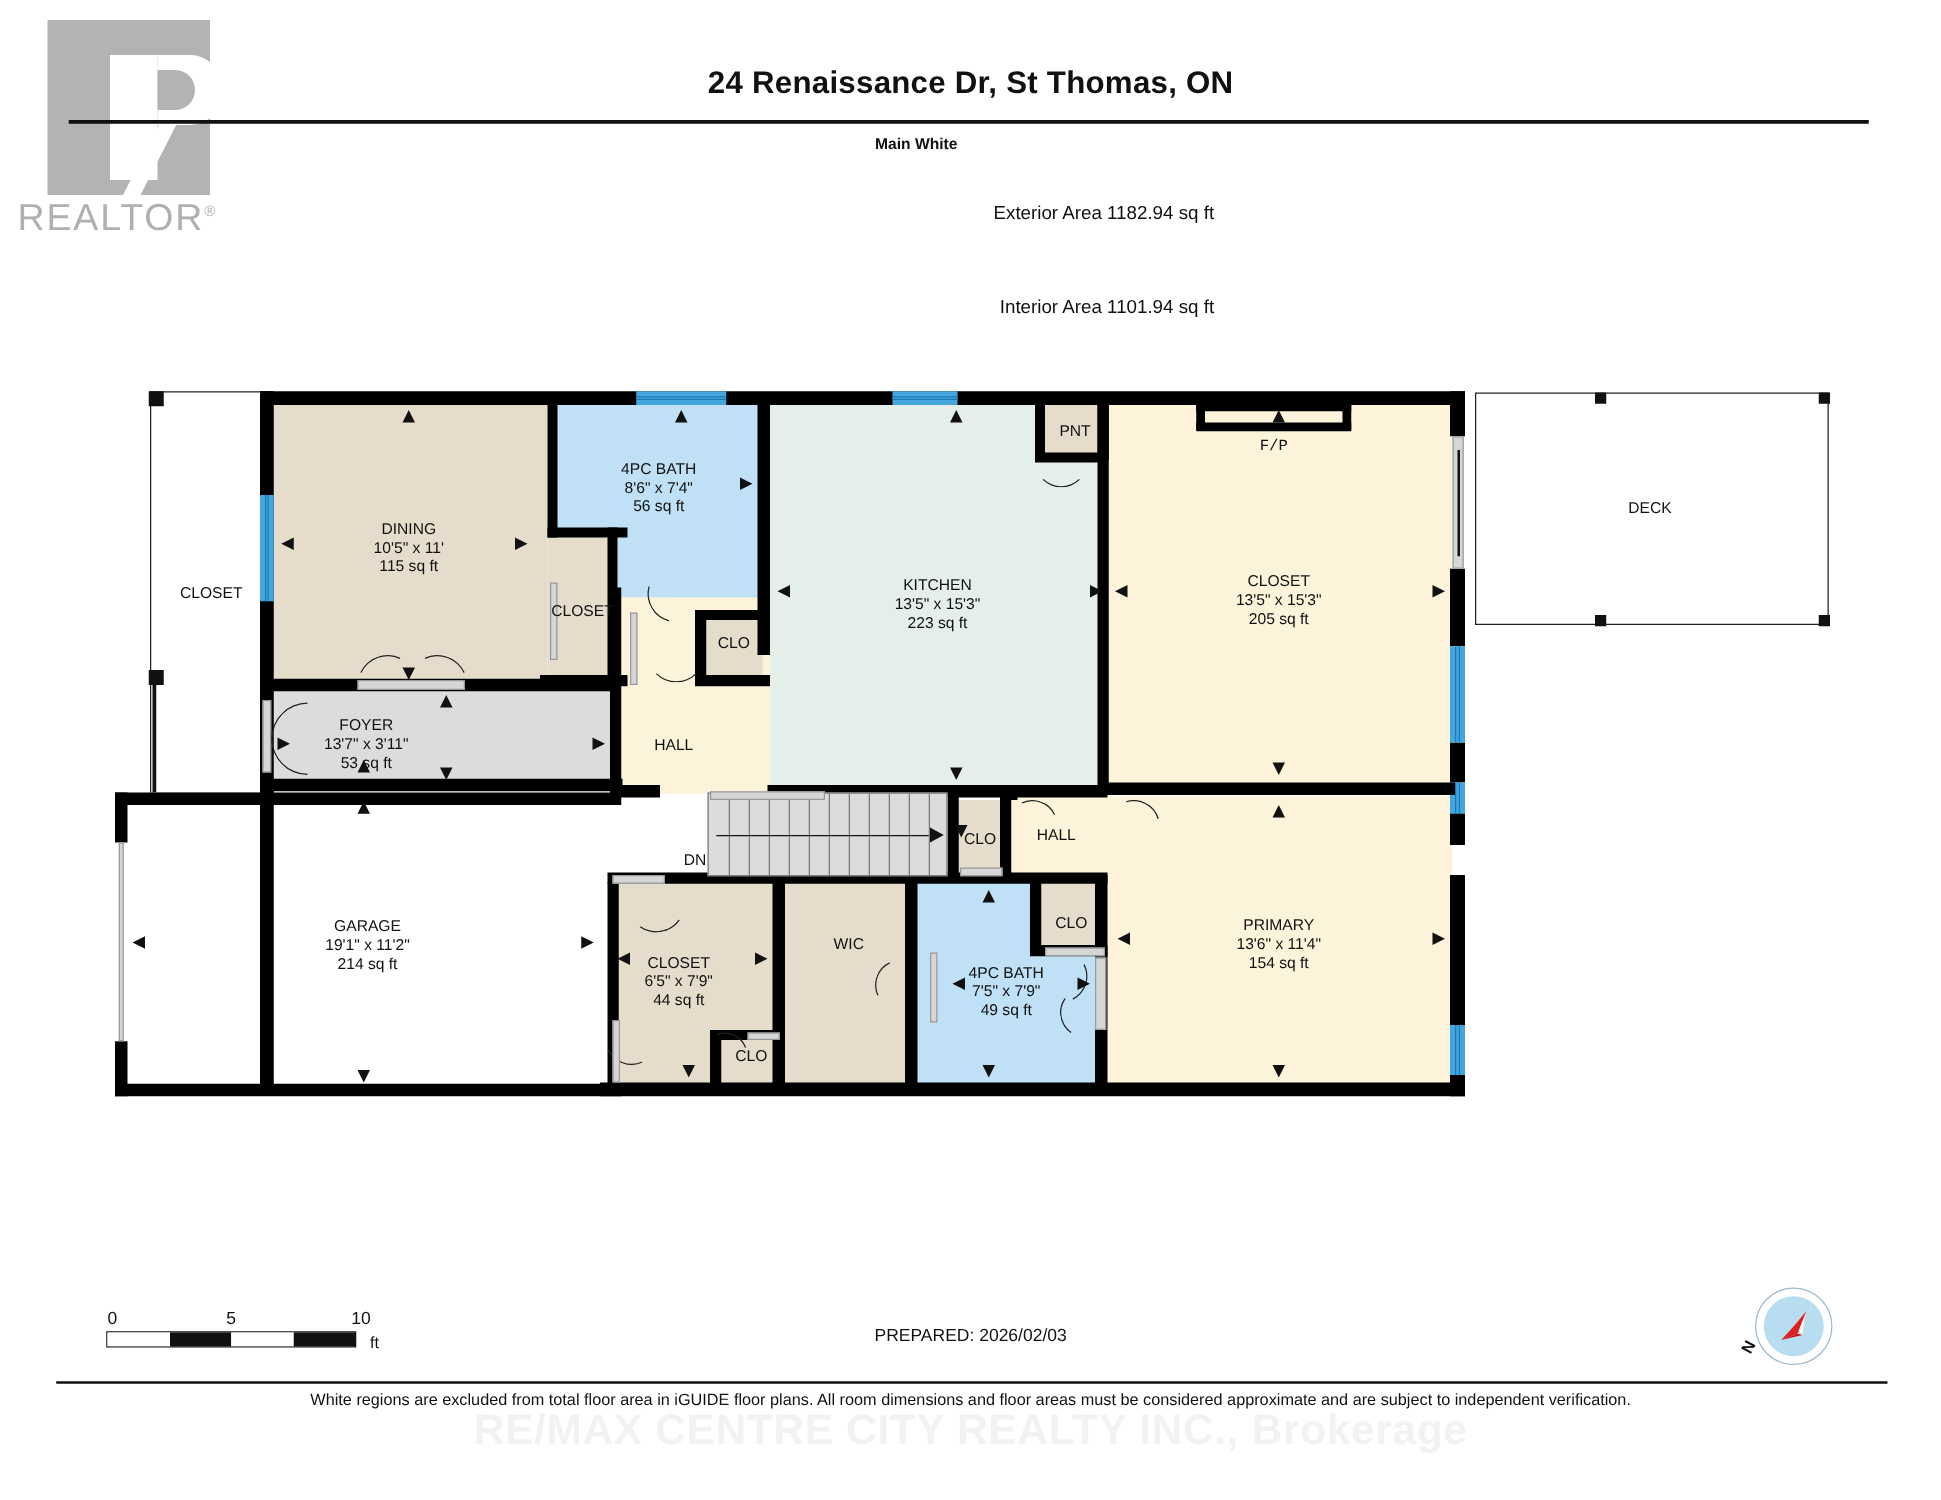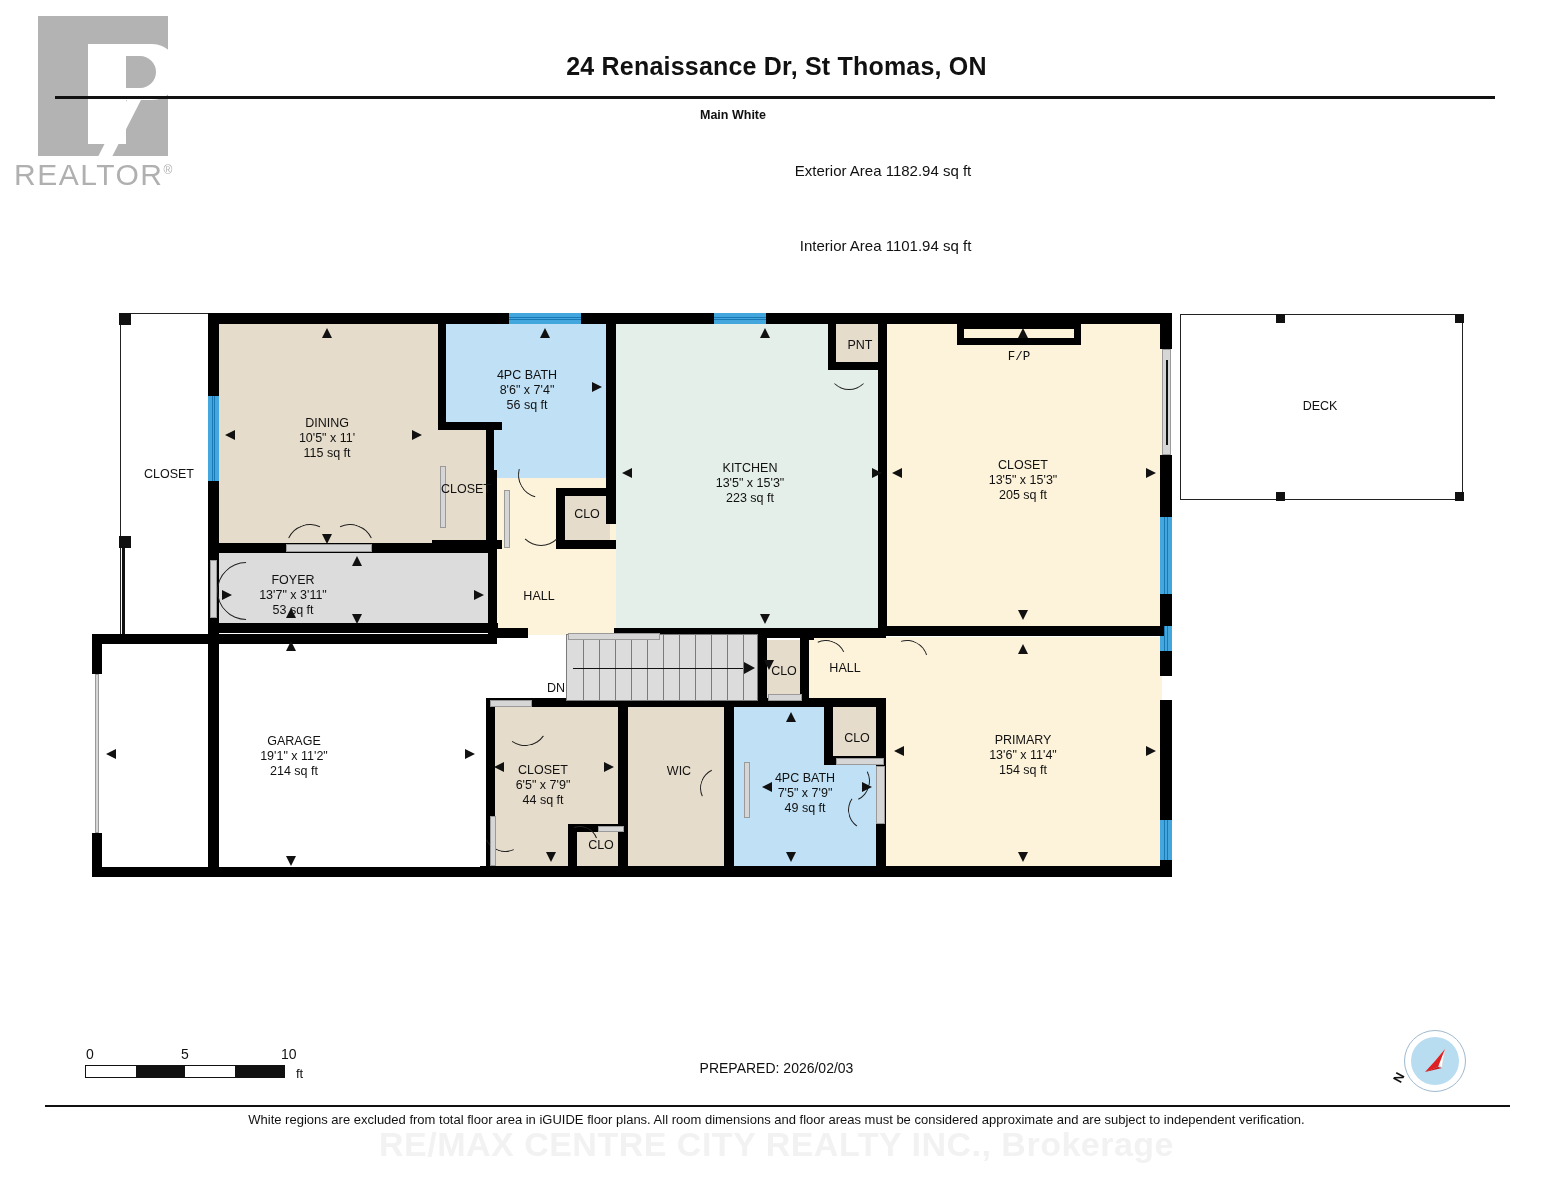--- a/index.html
+++ b/index.html
@@ -291,21 +291,21 @@
   </div>
   <div class="lbl" style="left:989px;top:350px;width:60px;font-family:Liberation Mono, monospace;"><span>F/P</span></div>
   <div class="lbl" style="left:744px;top:664px;width:80px;"><span>CLO</span></div>
   <div class="lbl" style="left:805px;top:661px;width:80px;"><span>HALL</span></div>
   <div class="lbl" style="left:463px;top:763px;width:160px;">
     <div>CLOSET</div>
     <div>6'5" x 7'9"</div>
     <div>44 sq ft</div>
   </div>
   <div class="lbl" style="left:561px;top:838px;width:80px;"><span>CLO</span></div>
-  <div class="lbl" style="left:639px;top:764px;width:80px;"><span>WIC</span></div>
+  <div class="lbl" style="left:639px;top:748px;width:80px;"><span>WIC</span></div>
   <div class="lbl" style="left:725px;top:771px;width:160px;">
     <div>4PC BATH</div>
     <div>7'5" x 7'9"</div>
     <div>49 sq ft</div>
   </div>
   <div class="lbl" style="left:817px;top:731px;width:80px;"><span>CLO</span></div>
   <div class="lbl" style="left:943px;top:733px;width:160px;">
     <div>PRIMARY</div>
     <div>13'6" x 11'4"</div>
     <div>154 sq ft</div>

